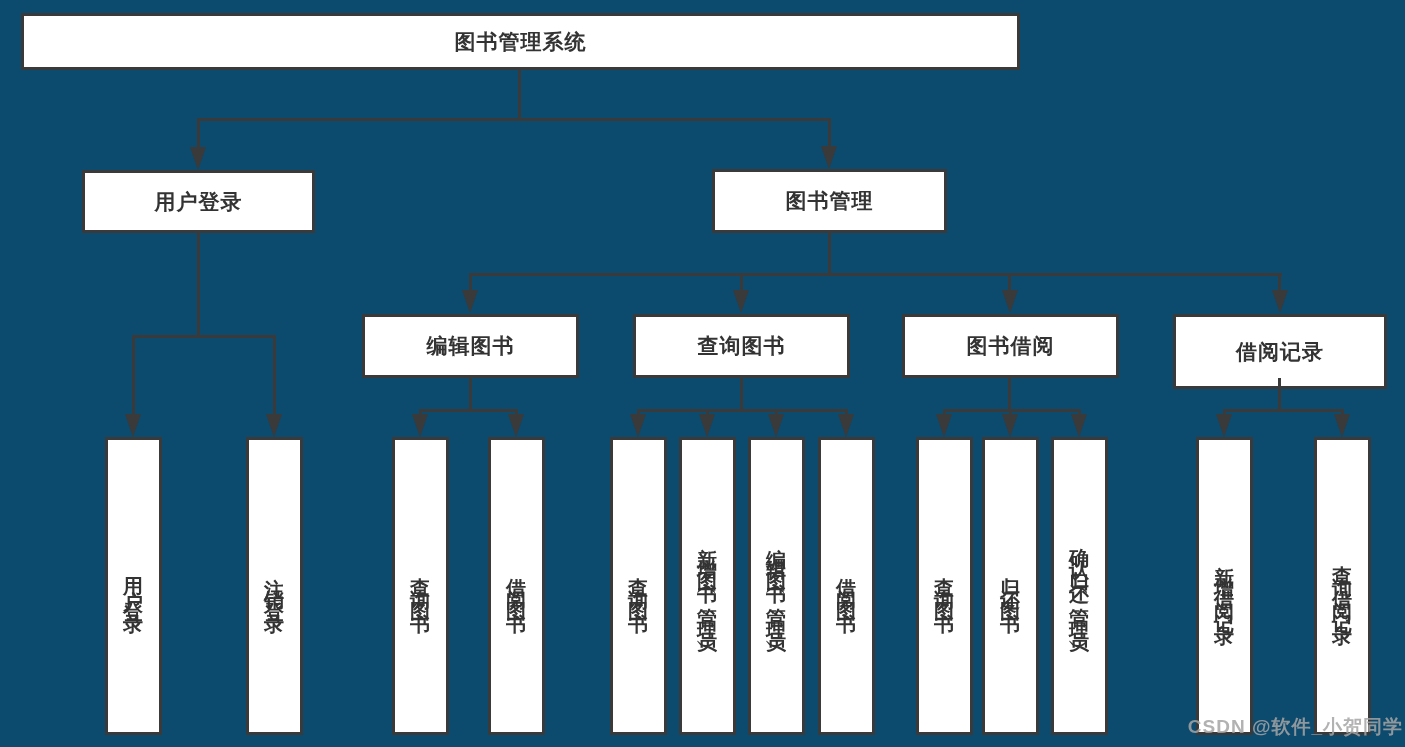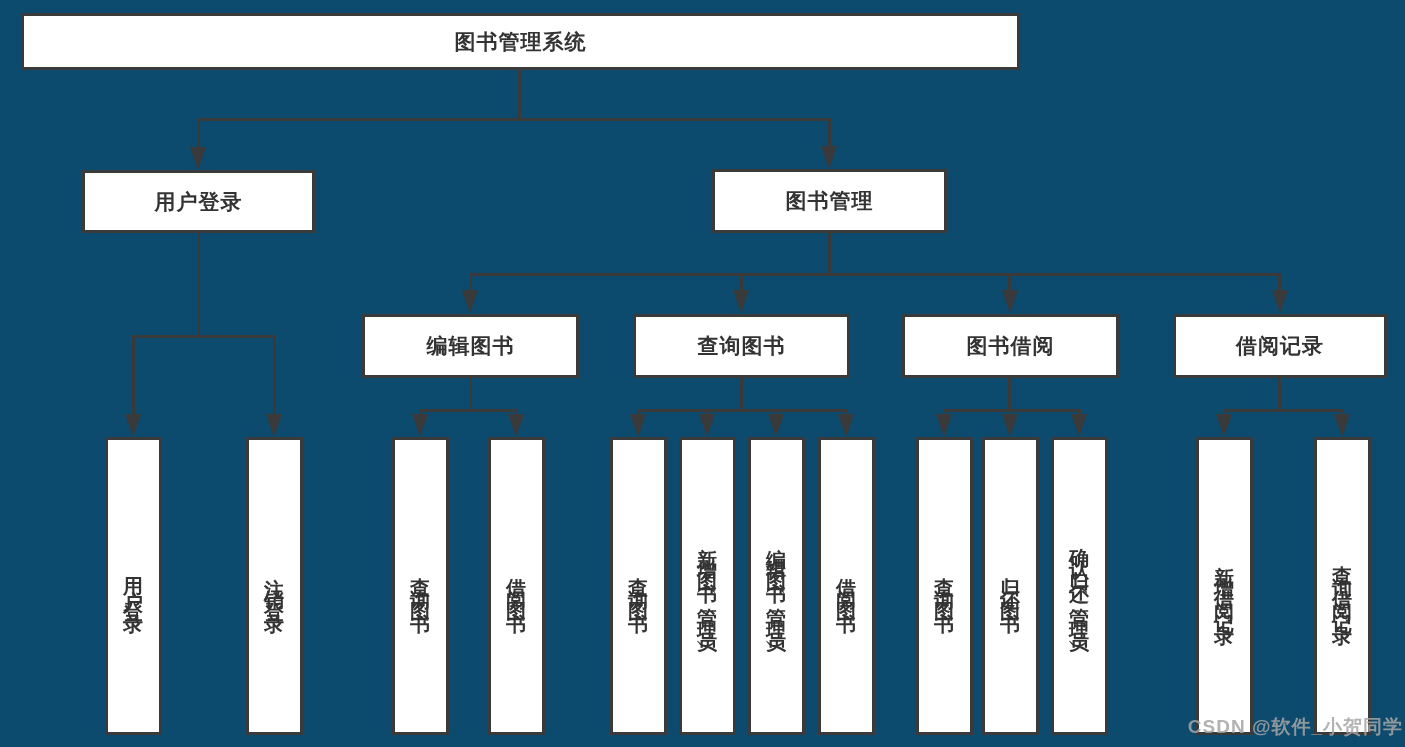--- a/index.html
+++ b/index.html
@@ -54,21 +54,21 @@
   </div>
 
   <div class="box" style="left:633px;top:314px;width:217px;height:64px;">
     <span class="lbl">查询图书</span>
   </div>
 
   <div class="box" style="left:902px;top:314px;width:217px;height:64px;">
     <span class="lbl">图书借阅</span>
   </div>
 
-  <div class="box" style="left:1173px;top:314px;width:214px;height:64px;">
+  <div class="box" style="left:1173px;top:314px;width:214px;height:75px;">
     <span class="lbl">借阅记录</span>
   </div>
 
   <div class="vbox" style="left:105px;">
     <span class="vlbl">用户登录</span>
   </div>
   <div class="vbox" style="left:246px;">
     <span class="vlbl">注销登录</span>
   </div>
 

